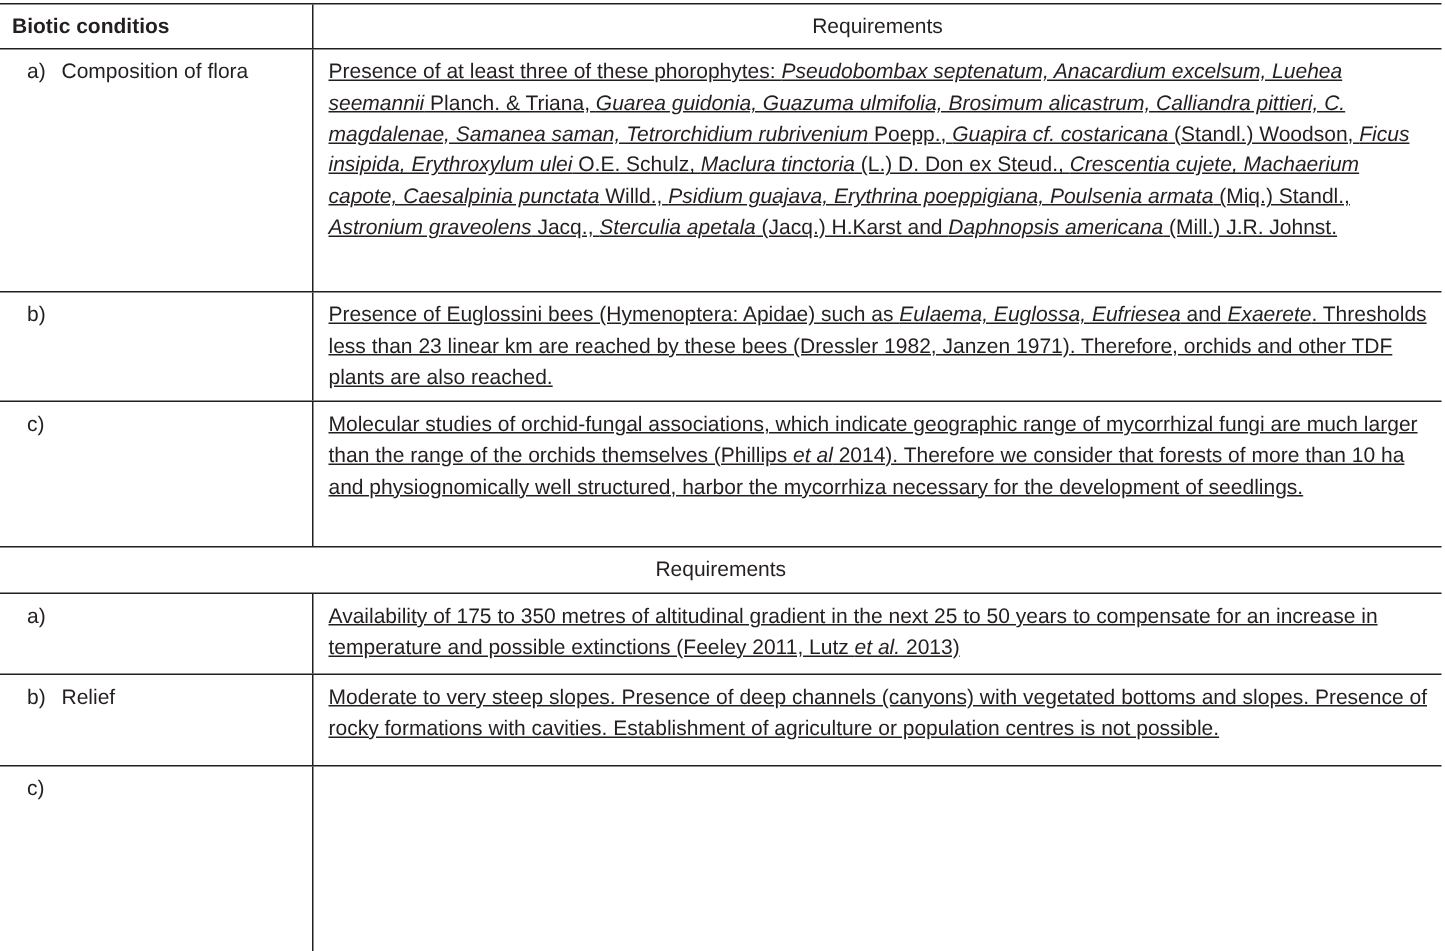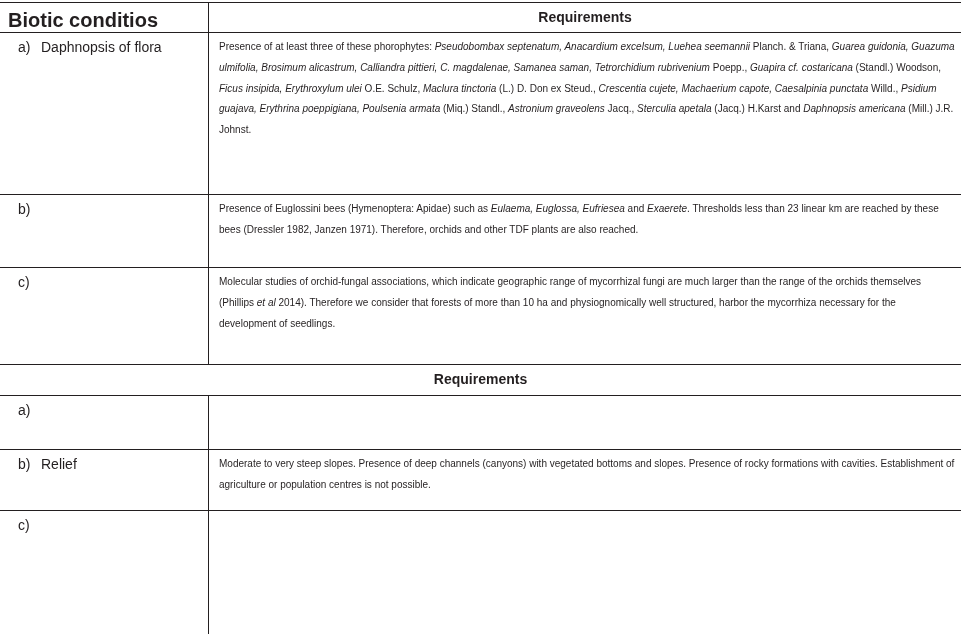--- a/index.html
+++ b/index.html
@@ -3,25 +3,25 @@
 <meta charset="utf-8">
 <style>
   html, body { margin: 0; padding: 0; background: #ffffff; }
   body { width: 963px; height: 634px; overflow: hidden; position: relative;
          font-family: "Liberation Sans", sans-serif; color: #231f20; }
   .table { position: absolute; left: 0; top: 2px; width: 961px; border-top: 1.5px solid #231f20; }
   .row { display: flex; border-bottom: 1.5px solid #231f20; }
   .c1 { width: 209px; box-sizing: border-box; border-right: 1.2px solid #231f20; }
   .c2 { flex: 1; box-sizing: border-box; padding-left: 10px; padding-right: 6px; }
   .hdr { height: 29px; }
-  .hdr .c1 { font-weight: bold; font-size: 20px; padding: 6px 0 0 8px; }
-  .hdr .c2 { font-weight: bold; font-size: 14px; text-align: center; padding: 6px 0 0 0; }
+  .hdr .c1 { font-weight: bold; font-size: 14px; padding: 6px 0 0 8px; }
+  .hdr .c2 { font-weight: normal; font-size: 14px; text-align: center; padding: 6px 0 0 0; }
   .body-row .c1 { font-size: 14px; line-height: 20.8px; padding: 4px 4px 0 18px; display: flex; }
   .body-row .c1 .idx { width: 23px; flex: none; }
-  .body-row .c2 { font-size: 10px; line-height: 20.8px; padding-top: 4px; }
+  .body-row .c2 { font-size: 14px; line-height: 20.8px; padding-top: 4px; text-decoration: underline; }
   i { font-style: italic; }
   .r-flora { height: 161px; }
   .r-poll { height: 72px; }
   .r-myco { height: 96px; }
   .r-hdr2 { height: 30px; }
   .r-alt { height: 53px; }
   .r-relief { height: 60px; }
   .r-dist { height: 123px; }
 </style>
 </head>
@@ -29,21 +29,21 @@
 
 <div class="table">
   <div class="row hdr">
     <div class="c1">Biotic conditios</div>
     <div class="c2">Requirements</div>
   </div>
 
   <div class="row body-row r-flora">
     <div class="c1">
       <span class="idx">a)</span>
-      <span>Daphnopsis of flora</span>
+      <span>Composition of flora</span>
     </div>
     <div class="c2"><span>Presence of at least three of these phorophytes: </span><i>Pseudobombax septenatum, Anacardium excelsum, Luehea seemannii</i><span> Planch. &amp; Triana, </span><i>Guarea guidonia, Guazuma ulmifolia, Brosimum alicastrum, Calliandra pittieri, C. magdalenae, Samanea saman, Tetrorchidium rubrivenium</i><span> Poepp., </span><i>Guapira cf. costaricana</i><span> (Standl.) Woodson, </span><i>Ficus insipida, Erythroxylum ulei</i><span> O.E. Schulz, </span><i>Maclura tinctoria</i><span> (L.) D. Don ex Steud., </span><i>Crescentia cujete, Machaerium capote, Caesalpinia punctata</i><span> Willd., </span><i>Psidium guajava, Erythrina poeppigiana, Poulsenia armata</i><span> (Miq.) Standl., </span><i>Astronium graveolens</i><span> Jacq., </span><i>Sterculia apetala</i><span> (Jacq.) H.Karst and </span><i>Daphnopsis americana</i><span> (Mill.) J.R. Johnst.</span></div>
   </div>
 
   <div class="row body-row r-poll">
     <div class="c1">
       <span class="idx">b)</span>
     </div>
     <div class="c2"><span>Presence of Euglossini bees (Hymenoptera: Apidae) such as </span><i>Eulaema, Euglossa, Eufriesea</i><span> and </span><i>Exaerete</i><span>. Thresholds less than 23 linear km are reached by these bees (Dressler 1982, Janzen 1971). Therefore, orchids and other TDF plants are also reached.</span></div>
   </div>
@@ -56,20 +56,21 @@
   </div>
 
   <div class="row hdr r-hdr2">
     <div class="c2">Requirements</div>
   </div>
 
   <div class="row body-row r-alt">
     <div class="c1">
       <span class="idx">a)</span>
     </div>
+    <div class="c2"><span>Availability of 175 to 350 metres of altitudinal gradient in the next 25 to 50 years to compensate for an increase in temperature and possible extinctions (Feeley 2011, Lutz </span><i>et al.</i><span> 2013)</span></div>
   </div>
 
   <div class="row body-row r-relief">
     <div class="c1">
       <span class="idx">b)</span>
       <span>Relief</span>
     </div>
     <div class="c2"><span>Moderate to very steep slopes. Presence of deep channels (canyons) with vegetated bottoms and slopes. Presence of rocky formations with cavities. Establishment of agriculture or population centres is not possible.</span></div>
   </div>
 

